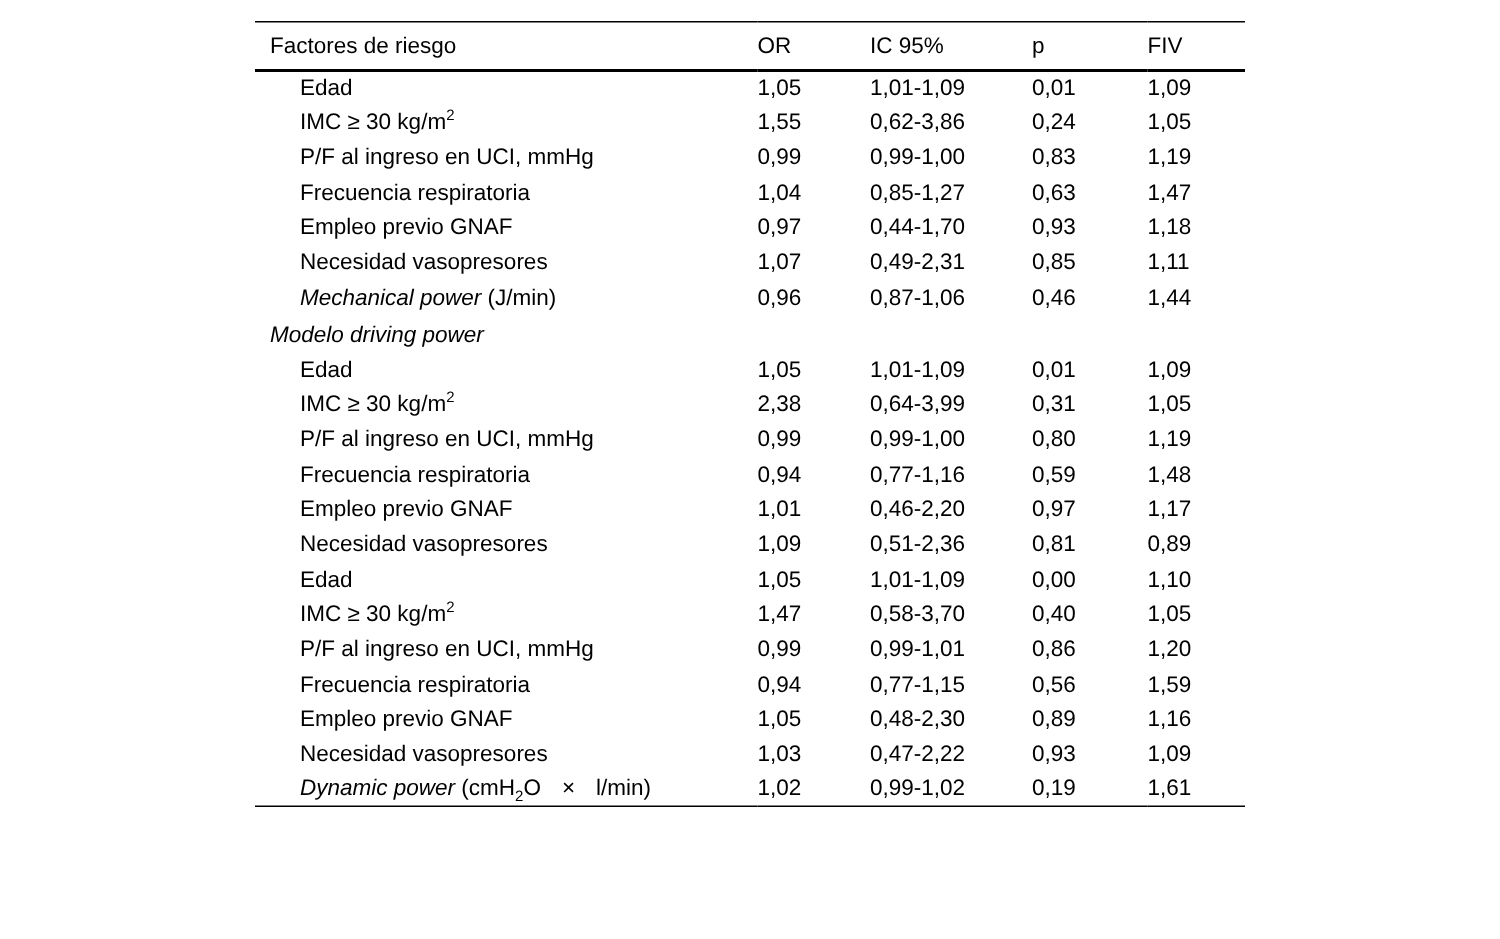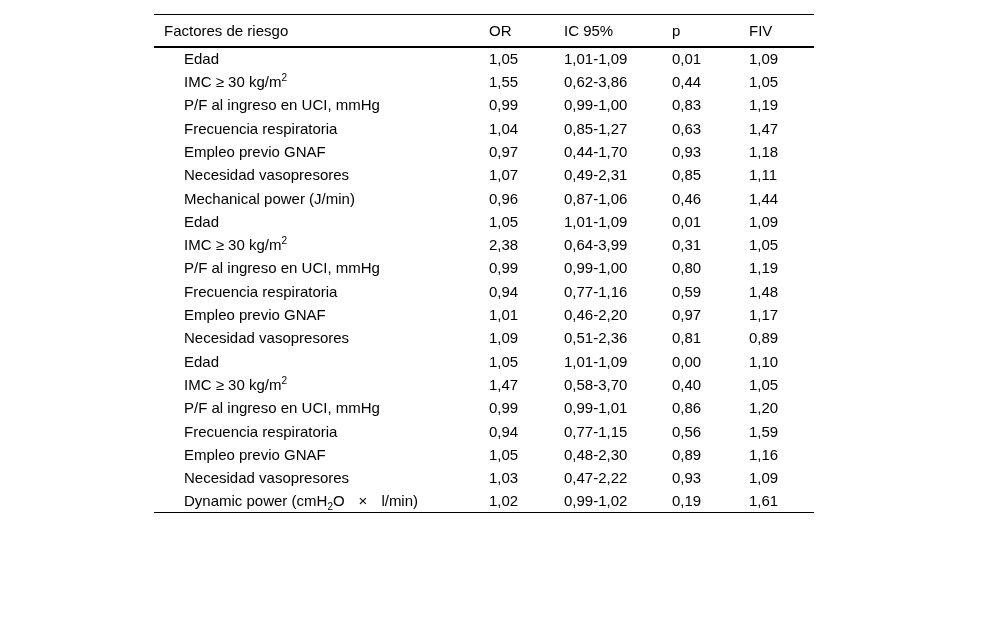--- a/index.html
+++ b/index.html
@@ -5,21 +5,21 @@
   * { margin: 0; padding: 0; box-sizing: border-box; }
   html, body {
     width: 1000px;
     height: 626px;
     background: #ffffff;
     font-family: "Liberation Sans", "DejaVu Sans", sans-serif;
     color: #000000;
   }
   .table-wrap {
     position: absolute;
-    left: 154px;
+    left: 170px;
     top: 14px;
     width: 660px;
   }
   table.risk-table {
     width: 660px;
     border-collapse: collapse;
     table-layout: fixed;
     font-size: 15px;
     color: #000;
     border-top: 1.5px solid #000;
@@ -49,21 +49,21 @@
     padding-bottom: 3px;
     white-space: nowrap;
     overflow: hidden;
   }
   td.section-title {
     font-style: italic;
     padding-left: 10px;
   }
   td.label-cell { padding-left: 30px; }
 
-  .it { }
+  .it { font-style: italic; }
   .gap {
     display: inline-block;
     margin: 0 14px;
   }
   sup {
     font-size: 10px;
     vertical-align: baseline;
     position: relative;
     top: -6px;
   }
@@ -100,21 +100,21 @@
           <td class="label-cell"><span>Edad</span></td>
           <td>1,05</td>
           <td>1,01-1,09</td>
           <td>0,01</td>
           <td>1,09</td>
         </tr>
         <tr>
           <td class="label-cell"><span>IMC ≥ 30 kg/m</span><sup>2</sup></td>
           <td>1,55</td>
           <td>0,62-3,86</td>
-          <td>0,44</td>
+          <td>0,24</td>
           <td>1,05</td>
         </tr>
         <tr>
           <td class="label-cell"><span>P/F al ingreso en UCI, mmHg</span></td>
           <td>0,99</td>
           <td>0,99-1,00</td>
           <td>0,83</td>
           <td>1,19</td>
         </tr>
         <tr>
@@ -138,20 +138,23 @@
           <td>0,85</td>
           <td>1,11</td>
         </tr>
         <tr>
           <td class="label-cell"><span class="it">Mechanical power</span><span> (J/min)</span></td>
           <td>0,96</td>
           <td>0,87-1,06</td>
           <td>0,46</td>
           <td>1,44</td>
         </tr>
+        <tr class="section-row">
+          <td colspan="5" class="section-title">Modelo driving power</td>
+        </tr>
         <tr>
           <td class="label-cell"><span>Edad</span></td>
           <td>1,05</td>
           <td>1,01-1,09</td>
           <td>0,01</td>
           <td>1,09</td>
         </tr>
         <tr>
           <td class="label-cell"><span>IMC ≥ 30 kg/m</span><sup>2</sup></td>
           <td>2,38</td>

